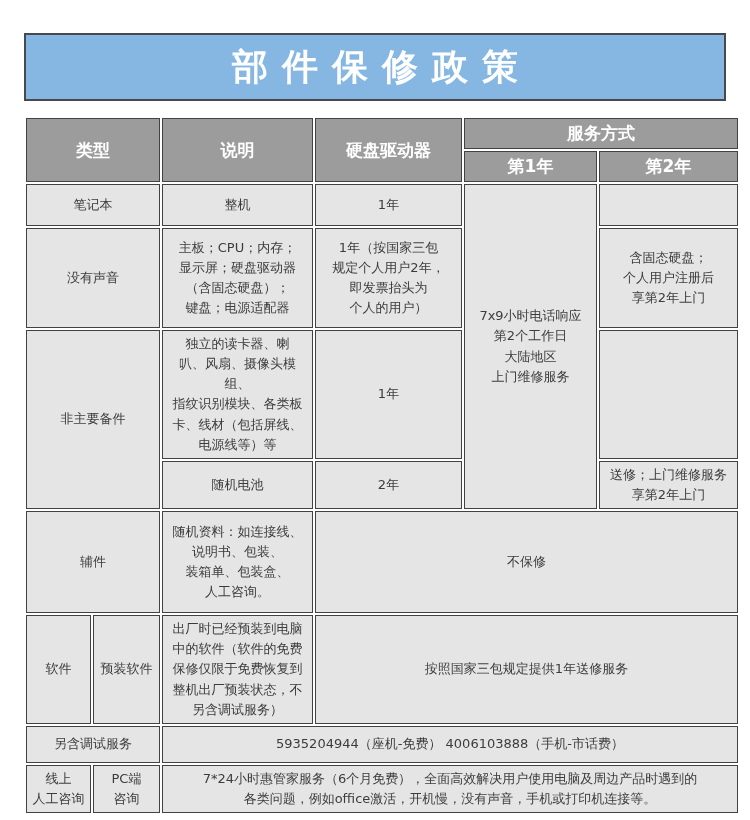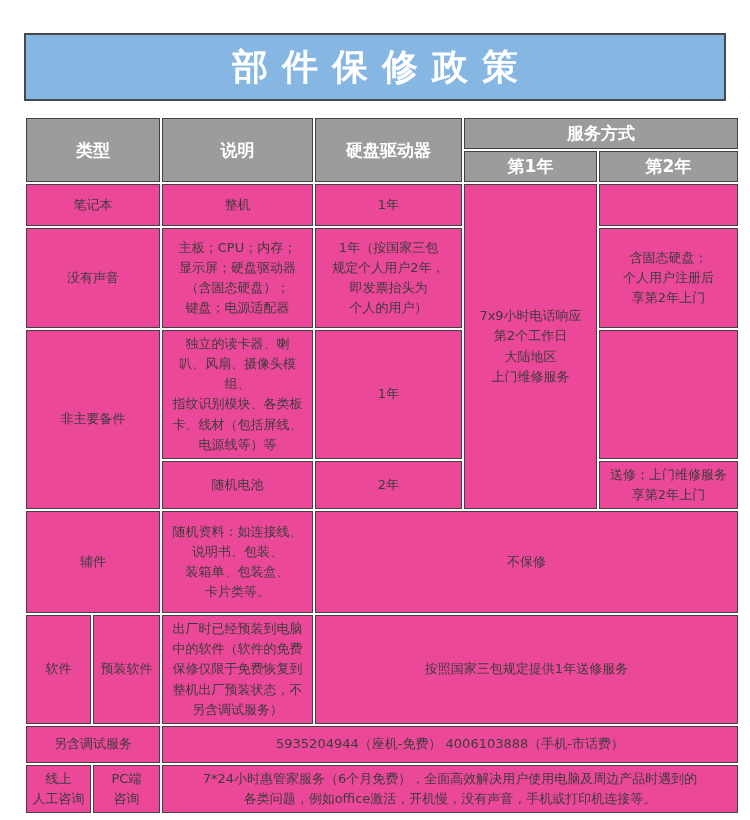--- a/index.html
+++ b/index.html
@@ -37,21 +37,21 @@
   table.warranty {
     border-collapse: separate;
     border-spacing: 2px;
     table-layout: fixed;
     width: 702px;
   }
   table.warranty th,
   table.warranty td {
     box-sizing: border-box;
     border: 1px solid #424242;
-    background: #ec4899;
+    background: #e5e5e5;
     text-align: center;
     vertical-align: middle;
     white-space: pre-line;
     padding: 3px 5px;
   }
   table.warranty th {
     background: #9c9c9c;
     color: #ffffff;
     font-size: 17px;
     font-weight: bold;
@@ -134,21 +134,21 @@
         <td>2年</td>
         <td>送修；上门维修服务
 享第2年上门</td>
       </tr>
 
       <tr style="height:102px">
         <td colspan="2">辅件</td>
         <td>随机资料：如连接线、
 说明书、包装、
 装箱单、包装盒、
-卡片类等。</td>
+人工咨询。</td>
         <td colspan="3">不保修</td>
       </tr>
 
       <tr style="height:100px">
         <td>软件</td>
         <td>预装软件</td>
         <td>出厂时已经预装到电脑
 中的软件（软件的免费
 保修仅限于免费恢复到
 整机出厂预装状态，不

